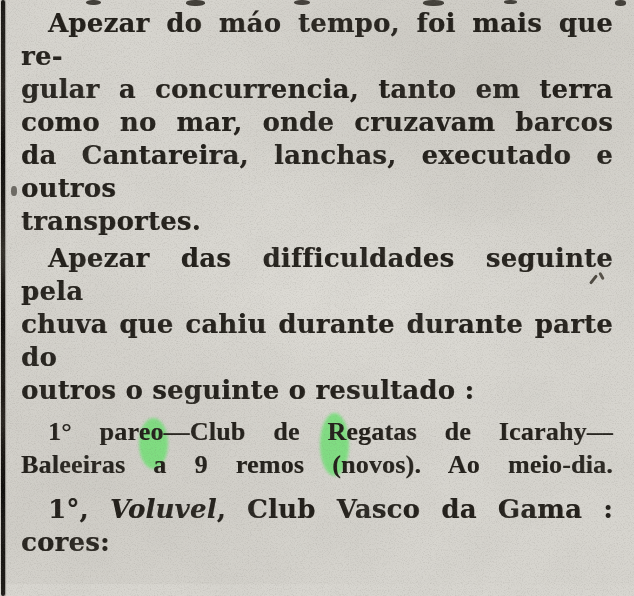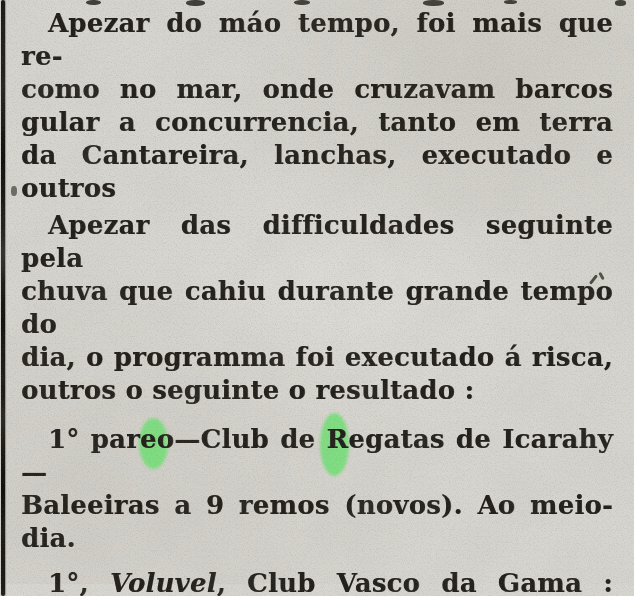--- a/index.html
+++ b/index.html
@@ -38,21 +38,21 @@
   }
   .line {
     line-height: 33px;
     text-align: justify;
     text-align-last: justify;
     white-space: normal;
   }
   .line.end { text-align-last: left; }
   .line.first { text-indent: 27px; }
   .para-2 { margin-top: 4px; }
-  .para-3 { margin-top: 16px; }
+  .para-3 { margin-top: 8px; font-family: Liberation Serif, serif; }
   .para-4 { margin-top: 12px; }
   .italic { font-style: italic; }
   .highlight {
     position: absolute;
     border-radius: 50%;
     background: #74e078;
     opacity: 0.88;
     filter: blur(1.6px);
     z-index: 1;
   }
@@ -107,29 +107,29 @@
   <div class="speck sp-7"></div>
   <div class="smudge"></div>
 
   <div class="highlight hl-1"></div>
   <div class="highlight hl-2"></div>
 
   <article class="text-block">
 
     <div class="para para-1">
       <div class="line j first">Apezar do máo tempo, foi mais que re-</div>
+      <div class="line j">gular a concurrencia, tanto em terra</div>
       <div class="line j">como no mar, onde cruzavam barcos</div>
-      <div class="line j">gular a concurrencia, tanto em terra</div>
       <div class="line j">da Cantareira, lanchas, executado e outros</div>
+      <div class="line end">transportes.</div>
     </div>
 
     <div class="para para-2">
       <div class="line j first">Apezar das difficuldades seguinte pela</div>
-      <div class="line j">chuva que cahiu durante grande tempo do</div>
-      <div class="line j">dia, o programma foi executado á risca,</div>
+      <div class="line j">chuva que cahiu durante durante parte do</div>
       <div class="line end">outros o seguinte o resultado :</div>
     </div>
 
     <div class="para para-3">
       <div class="line j first">1° pareo—Club de Regatas de Icarahy—</div>
       <div class="line j">Baleeiras a 9 remos (novos). Ao meio-dia.</div>
     </div>
 
     <div class="para para-4">
       <div class="line j first"><span>1°, </span><span class="italic">Voluvel</span><span>, Club Vasco da Gama : cores:</span></div>

